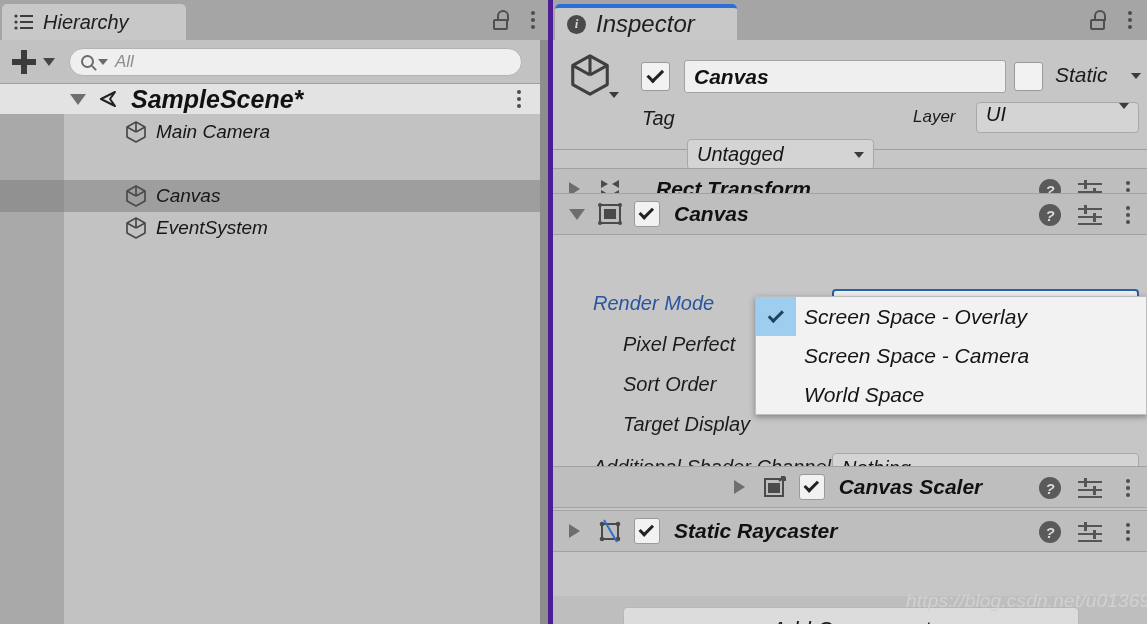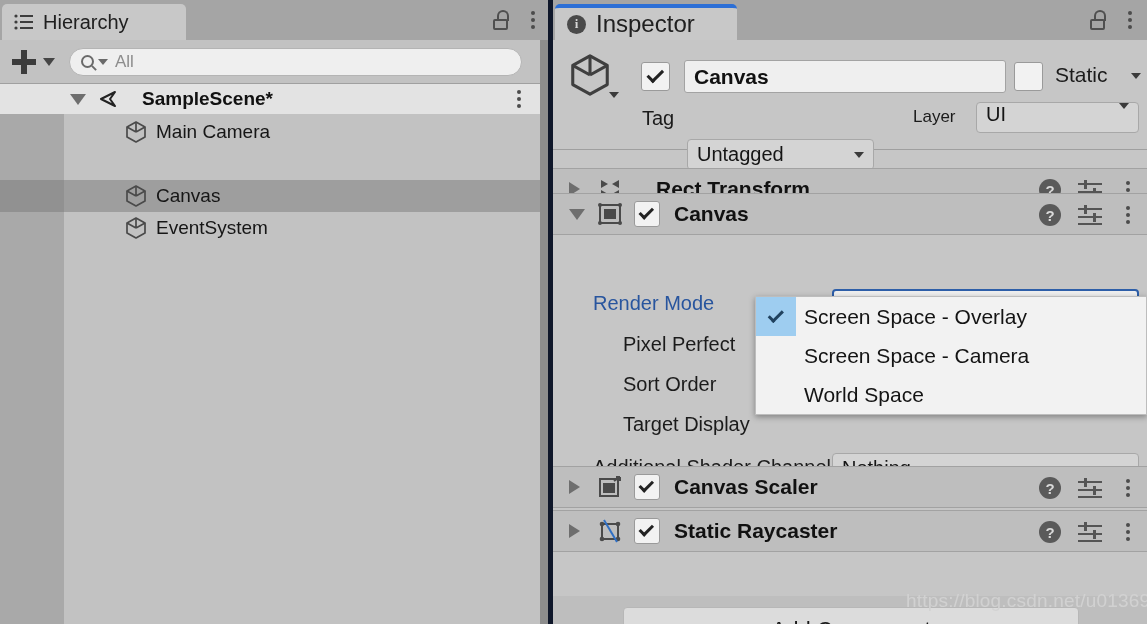--- a/index.html
+++ b/index.html
@@ -2,21 +2,21 @@
 <html><head>
 <meta charset="utf-8">
 <style>
   * { box-sizing: border-box; margin: 0; padding: 0; }
   html, body {
     width: 1147px; height: 624px;
     font-family: "Liberation Sans", sans-serif;
     background: #c2c2c2;
     overflow: hidden;
   }
-  .root { position: relative; width: 1147px; height: 624px; background: #0f172a; }
+  .root { position: relative; width: 1147px; height: 624px; background: #4c1d95; font-style: italic; }
 
   
   .tri-down { width: 0; height: 0; border-left: 6px solid transparent; border-right: 6px solid transparent; border-top: 8px solid #454545; }
   .tri-down-sm { width: 0; height: 0; border-left: 5px solid transparent; border-right: 5px solid transparent; border-top: 6px solid #3b3b3b; }
   .tri-right { width: 0; height: 0; border-top: 7px solid transparent; border-bottom: 7px solid transparent; border-left: 11px solid #6e6e6e; }
   .tri-down-big { width: 0; height: 0; border-left: 8px solid transparent; border-right: 8px solid transparent; border-top: 11px solid #6e6e6e; }
   .kebab { display:flex; flex-direction:column; align-items:center; justify-content:center; gap:3px; height:100%; }
   .kebab i { display:block; width:4px; height:4px; border-radius:50%; background:#4c4c4c; }
 
   
@@ -48,21 +48,21 @@
   .search-text { font-size:17px; color:#8d8d8d; }
 
   .hier-body { position:absolute; left:0; top:84px; width:548px; bottom:0; background:#c2c2c2; }
   .gutter { position:absolute; left:0; top:0; width:64px; bottom:0; background:#a9a9a9; }
   .scene-row {
     position:absolute; left:0; top:0; width:540px; height:30px; background:#e3e3e3;
     display:flex; align-items:center;
   }
   .scene-row .tri { margin-left:70px; }
   .scene-icon { margin-left:9px; width:22px; height:20px; }
-  .scene-label { margin-left:25px; font-size:19px; font-weight:bold; color:#111; }
+  .scene-label { margin-left:14px; font-size:25px; font-weight:bold; color:#111; }
   .scene-kebab { position:absolute; right:12px; top:0; height:30px; }
 
   .go-row { position:absolute; left:64px; width:476px; height:32px; display:flex; align-items:center; }
   .go-row .cube { margin-left:60px; width:24px; height:24px; }
   .go-label { margin-left:8px; font-size:19px; color:#161616; }
   .row-sel { background:#9e9e9e; }
   .row-sel-gutter { position:absolute; left:0; width:64px; height:32px; background:#919191; }
 
   .hier-vscroll { position:absolute; right:3px; top:88px; width:5px; height:470px; background:#b0b0b0; border-radius:3px; }
   .hier-divider { position:absolute; left:540px; top:40px; width:8px; bottom:0; background:#8d8d8d; }
@@ -389,21 +389,21 @@
         <div class="fld-label" style="left:70px; top:47px;">Pixel Perfect</div>
         <div class="fld-label" style="left:70px; top:87px;">Sort Order</div>
         <div class="fld-label" style="left:70px; top:127px;">Target Display</div>
         <div class="fld-label" style="left:40px; top:170px; white-space:nowrap;">Additional Shader Channels</div>
         <div class="asc-field">
           <span>Nothing</span>
           <span class="drop-caret tri-down-sm"></span>
         </div>
       </div>
 
-      <div class="comp-head" style="top:426px;">
+      <div class="comp-head" style="top:426px;justify-content:center;">
         <div class="comp-foldout">
             <div class="tri-right"></div>
           </div>
         <svg class="comp-icon" viewBox="0 0 26 26">
           <rect x="3" y="5" width="18" height="17" fill="none" stroke="#4a4a4a" stroke-width="2"></rect>
           <rect x="6" y="9" width="12" height="10" fill="#4a4a4a"></rect>
           <path d="M17 7 L23 3 M23 3 L19 3 M23 3 L23 7" stroke="#4a4a4a" stroke-width="2" fill="none"></path>
         </svg>
         <div class="comp-check">
             <div class="chk"></div>

